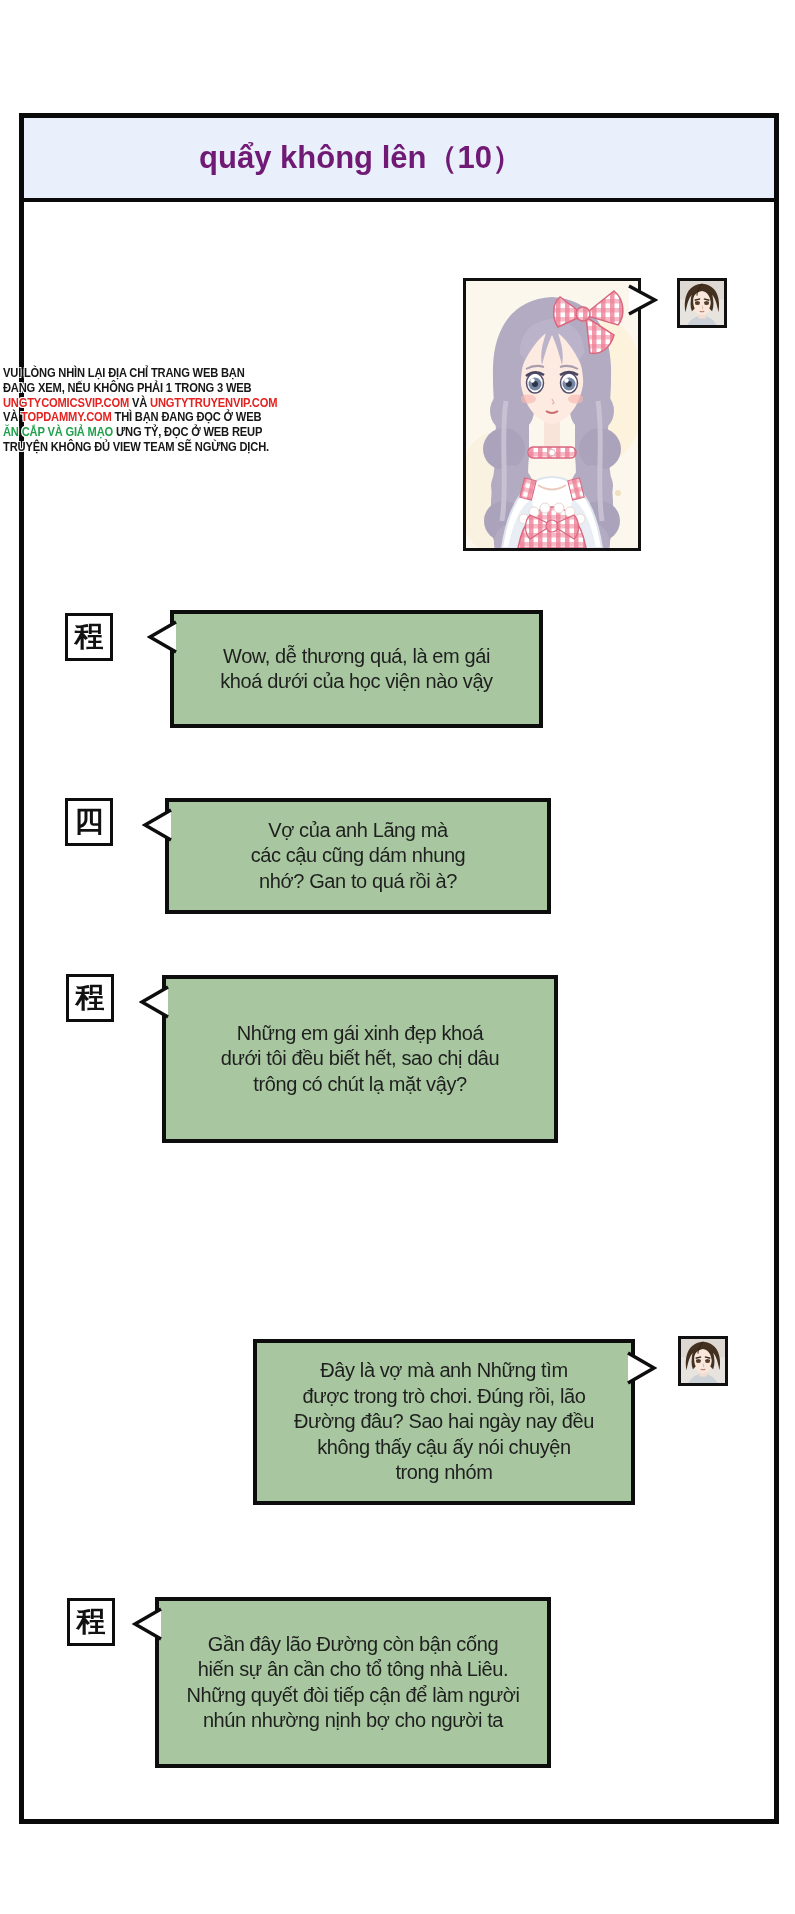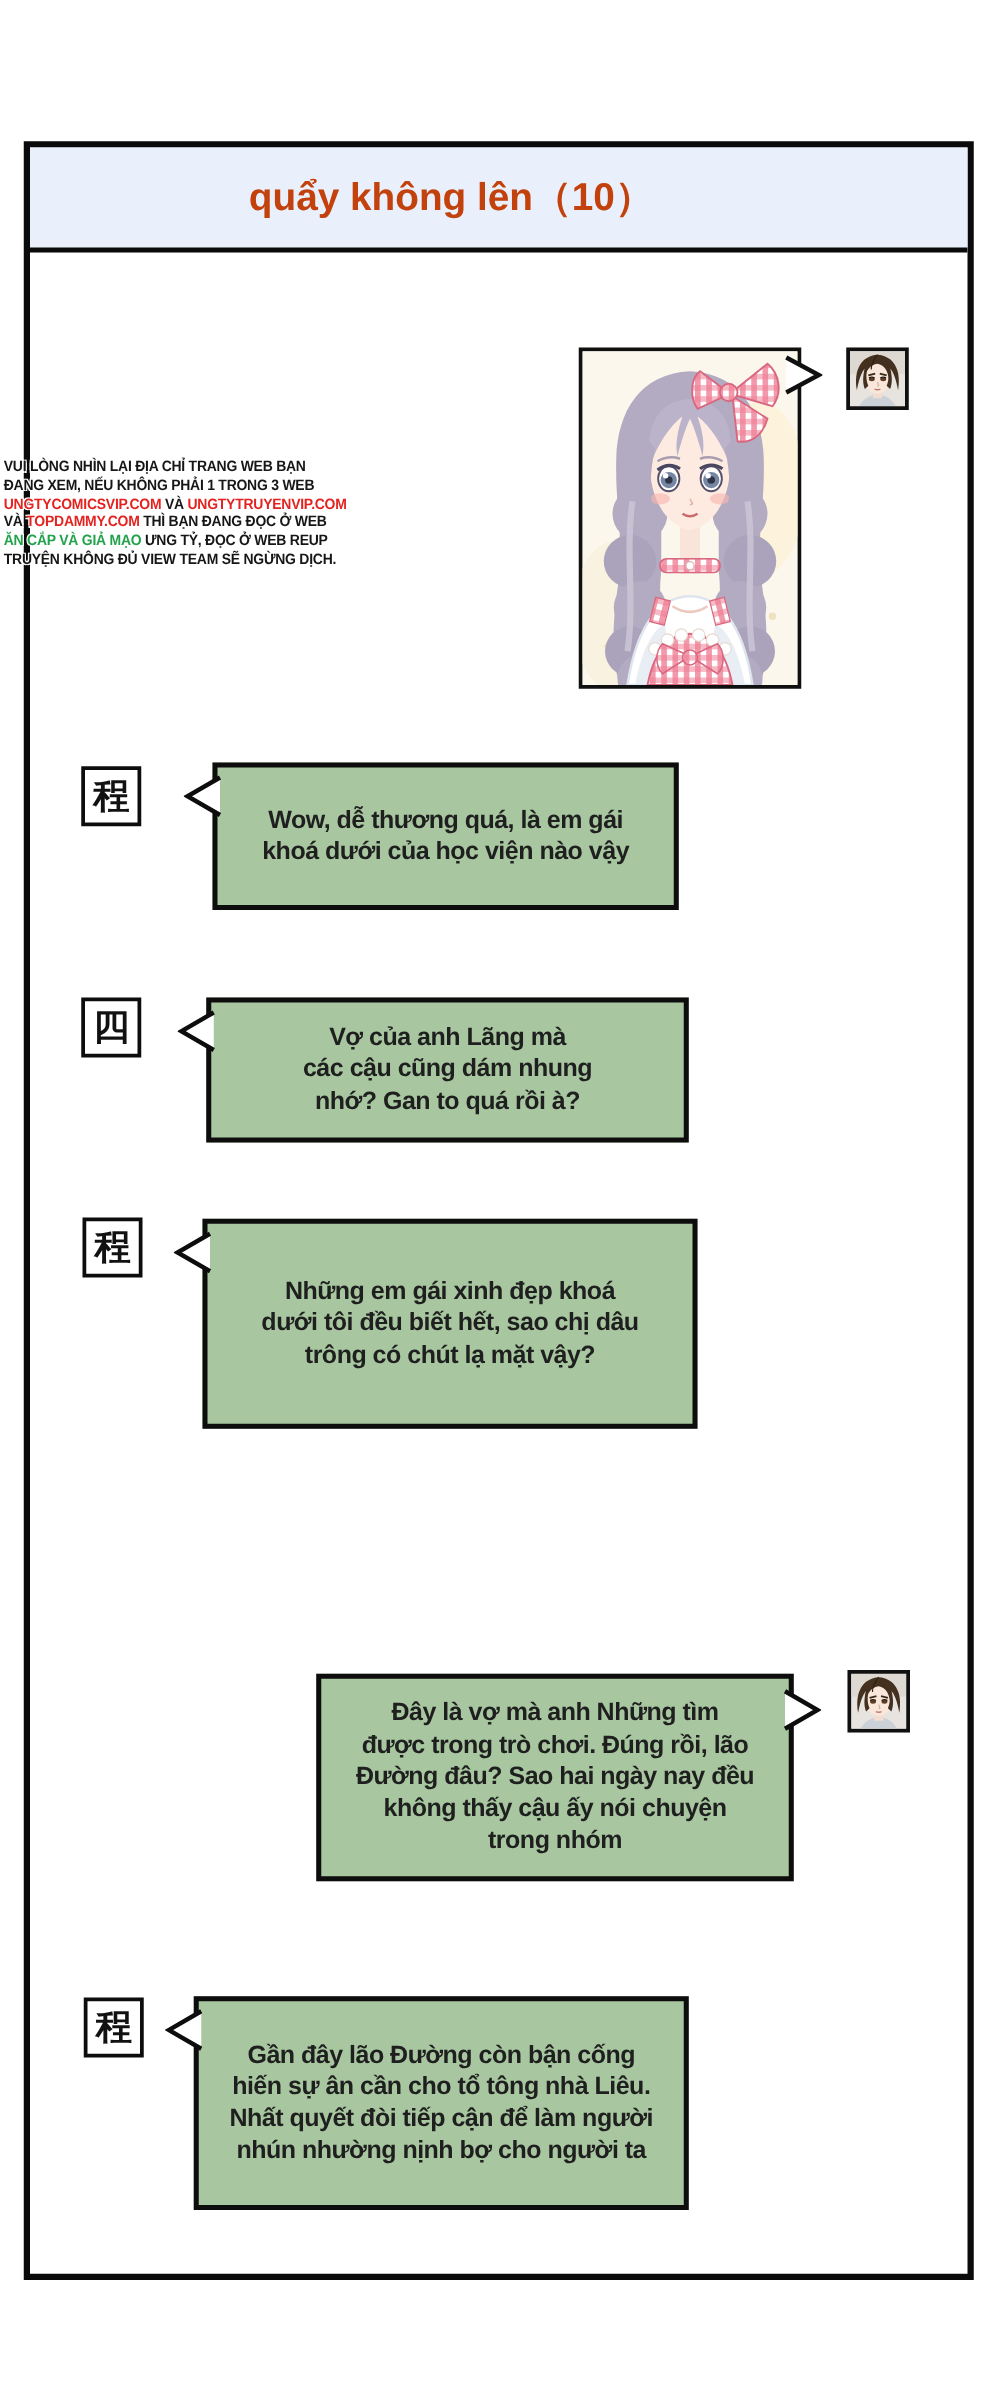--- a/index.html
+++ b/index.html
@@ -10,21 +10,21 @@
   .frame{
     position:absolute;left:19px;top:113px;width:760px;height:1711px;
     border:5px solid #0a0a0a;box-sizing:border-box;background:#ffffff;
   }
   .title-bar{
     position:absolute;left:0;top:0;width:100%;height:84px;
     background:#e9f0fb;border-bottom:4px solid #0a0a0a;box-sizing:border-box;
     display:flex;align-items:center;justify-content:center;
   }
   .title-text{
-    font-size:31px;font-weight:bold;color:#c2410c;transform:translateX(-38px);
+    font-size:31px;font-weight:bold;color:#701a75;transform:translateX(-38px);
     white-space:nowrap;
   }
   .watermark{
     position:absolute;left:3px;top:366px;z-index:6;
     font-weight:bold;font-size:12px;line-height:14.8px;letter-spacing:-0.2px;
     white-space:nowrap;transform:scaleX(0.93);transform-origin:left top;
     text-shadow:-1px -1px 0 #fff,1px -1px 0 #fff,-1px 1px 0 #fff,1px 1px 0 #fff;
   }
   .wm-dark{color:#161616}
   .wm-red{color:#e42320}
@@ -45,21 +45,21 @@
     position:absolute;width:48px;height:48px;border:3px solid #0d0d0d;
     box-sizing:border-box;background:#ffffff;z-index:2;
     display:flex;align-items:center;justify-content:center;
     font-size:29px;font-weight:bold;color:#111111;
     font-family:"Liberation Sans", sans-serif;
   }
   .bubble{
     position:absolute;background:#a8c7a0;border:4px solid #0d0d0d;
     box-sizing:border-box;z-index:1;
     display:flex;align-items:center;justify-content:center;text-align:center;
-    font-weight:bold;font-size:20px;line-height:25.5px;letter-spacing:-0.4px;
+    font-weight:normal;font-size:20px;line-height:25.5px;letter-spacing:-0.4px;
     color:#1e1f1e;white-space:pre-line;
   }
   .tail{position:absolute;width:30px;height:36px;z-index:3;}
   .s1{left:65px;top:613px;}
   .s2{left:65px;top:798px;}
   .s3{left:66px;top:974px;}
   .s5{left:67px;top:1598px;}
   .b1{left:170px;top:610px;width:373px;height:118px;}
   .b2{left:165px;top:798px;width:386px;height:116px;}
   .b3{left:162px;top:975px;width:396px;height:168px;}
@@ -244,14 +244,14 @@
       <use href="#man-face"></use>
     </svg>
 </div>
 
 <div class="speaker s5">程</div>
 <svg class="tail t5" viewBox="0 0 30 36">
   <path d="M29 3 L3 18 L29 33" fill="#ffffff" stroke="#0d0d0d" stroke-width="3.5"></path>
 </svg>
 <div class="bubble b5">Gần đây lão Đường còn bận cống
 hiến sự ân cần cho tổ tông nhà Liêu.
-Nhất quyết đòi tiếp cận để làm người
+Những quyết đòi tiếp cận để làm người
 nhún nhường nịnh bợ cho người ta</div>
 
 </body></html>

